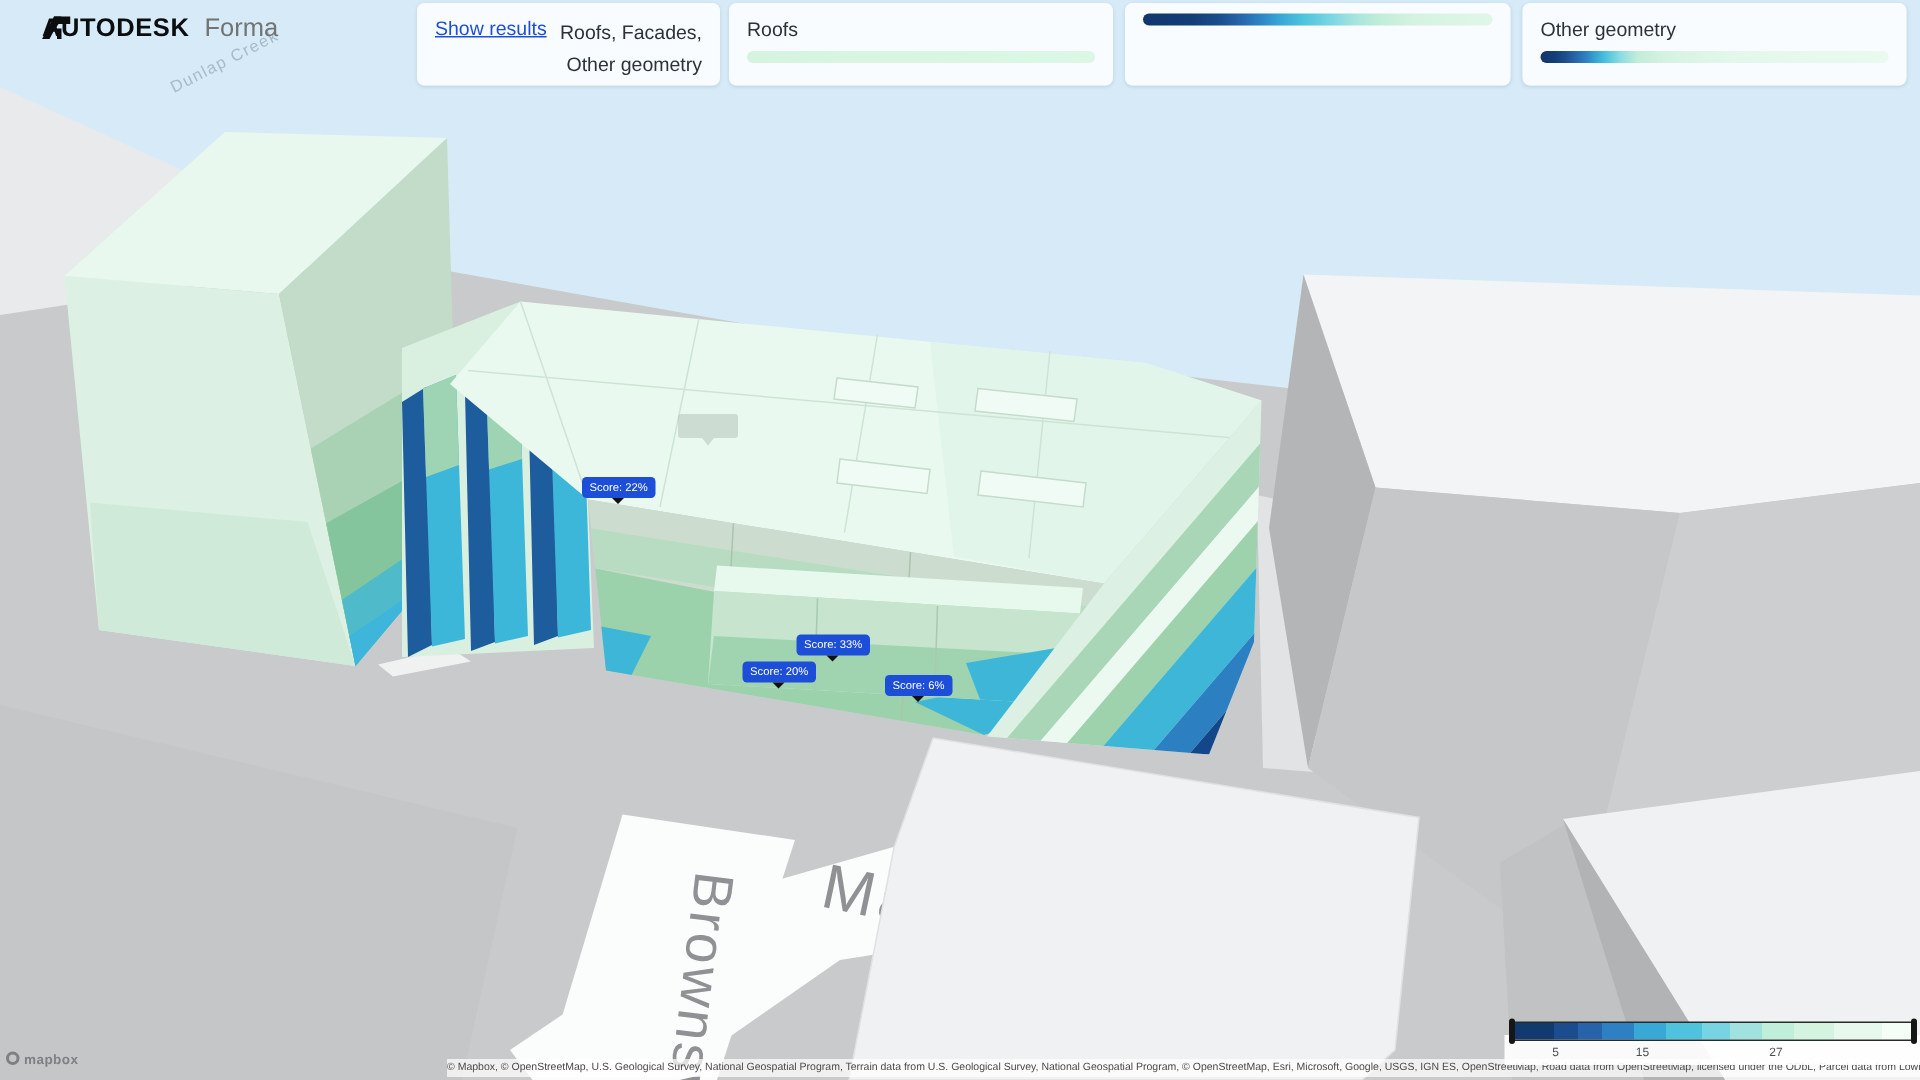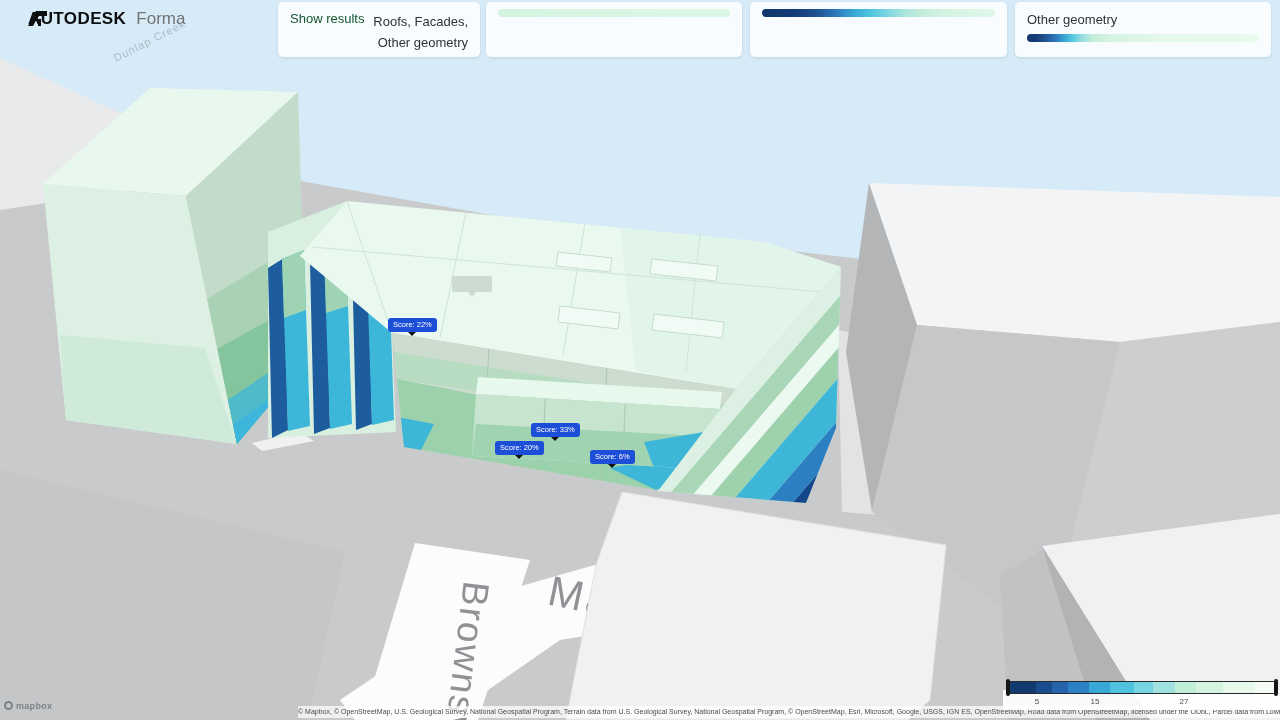--- a/index.html
+++ b/index.html
@@ -12,21 +12,21 @@
   .brand .mark { width:19px; height:17px; }
   .brand .bold { font-size:17px; font-weight:800; letter-spacing:.4px; color:#0c0d0e; }
   .brand .reg  { font-size:17px; font-weight:400; color:#737373; margin-left:2px; }
 
   
   .card { position:absolute; top:2px; height:55px; background:rgba(250,253,254,.95);
           border-radius:5px; box-shadow:0 1px 3px rgba(0,0,0,.10); z-index:25; }
   .card .title { font-size:13px; color:#2c3338; padding:10px 12px 0 12px; }
   .card .bar { height:8px; border-radius:4px; margin:7px 12px 0 12px; }
   .show-results { left:278px; width:202px; display:flex; justify-content:space-between; padding:9px 12px; }
-  .show-results .lbl { font-size:13px; color:#14532d; }
+  .show-results .lbl { font-size:13px; color:#1d4ed8;text-decoration:underline; }
   .show-results .val { font-size:13px; color:#2c3338; text-align:right; line-height:21px; }
   .card-roofs { left:486px; width:256px; }
   .card-facades { left:750px; width:257px; }
   .card-other { left:1015px; width:256px; }
   .bar-roofs { background:linear-gradient(90deg,#d5f4e0,#dcf7e6); }
   .bar-facades { background:linear-gradient(90deg,#12366c 0%,#143d76 14%,#1c4d8c 22%,#2765aa 28%,#2e80c3 33%,#37a6d4 39%,#4ec4de 46%,#7dd6e3 54%,#a9e5de 61%,#c2edd8 68%,#d5f3e1 78%,#e0f7e8 100%); }
   .bar-other { background:linear-gradient(90deg,#12366c 0%,#143d76 4%,#1c4d8c 7%,#2765aa 10%,#2e80c3 13%,#37a6d4 16%,#4ec4de 19%,#8edce1 23%,#c2edd8 28%,#d5f3e1 36%,#e3f8ea 55%,#e9faee 100%);}
 
   
   .tip { position:absolute; background:#1d4ed8; color:#fff; font-size:7.5px; line-height:1;
@@ -196,20 +196,21 @@
     <span class="reg">Forma</span>
   </div>
 
   <div class="card show-results">
     <span class="lbl">Show results</span>
     <span class="val"><span>Roofs, Facades,</span><br>
       <span>Other geometry</span></span>
   </div>
 
   <div class="card card-roofs">
+    <div class="title">Roofs</div>
     <div class="bar bar-roofs"></div>
   </div>
 
   <div class="card card-facades">
     <div class="bar bar-facades"></div>
   </div>
 
   <div class="card card-other">
     <div class="title">Other geometry</div>
     <div class="bar bar-other"></div>

